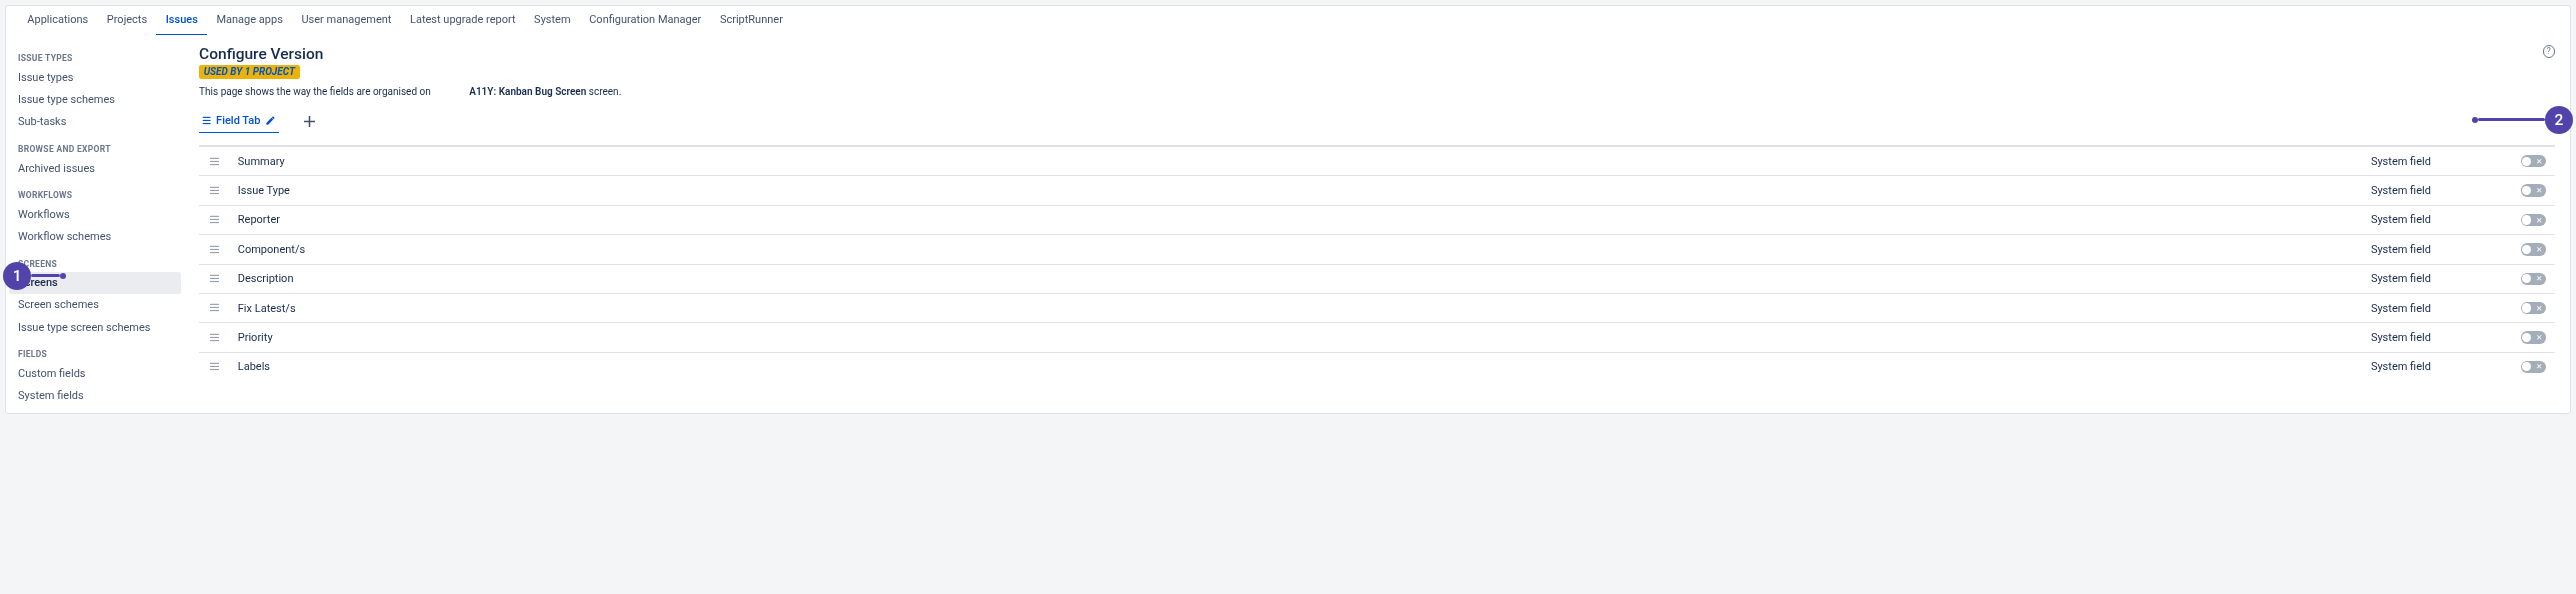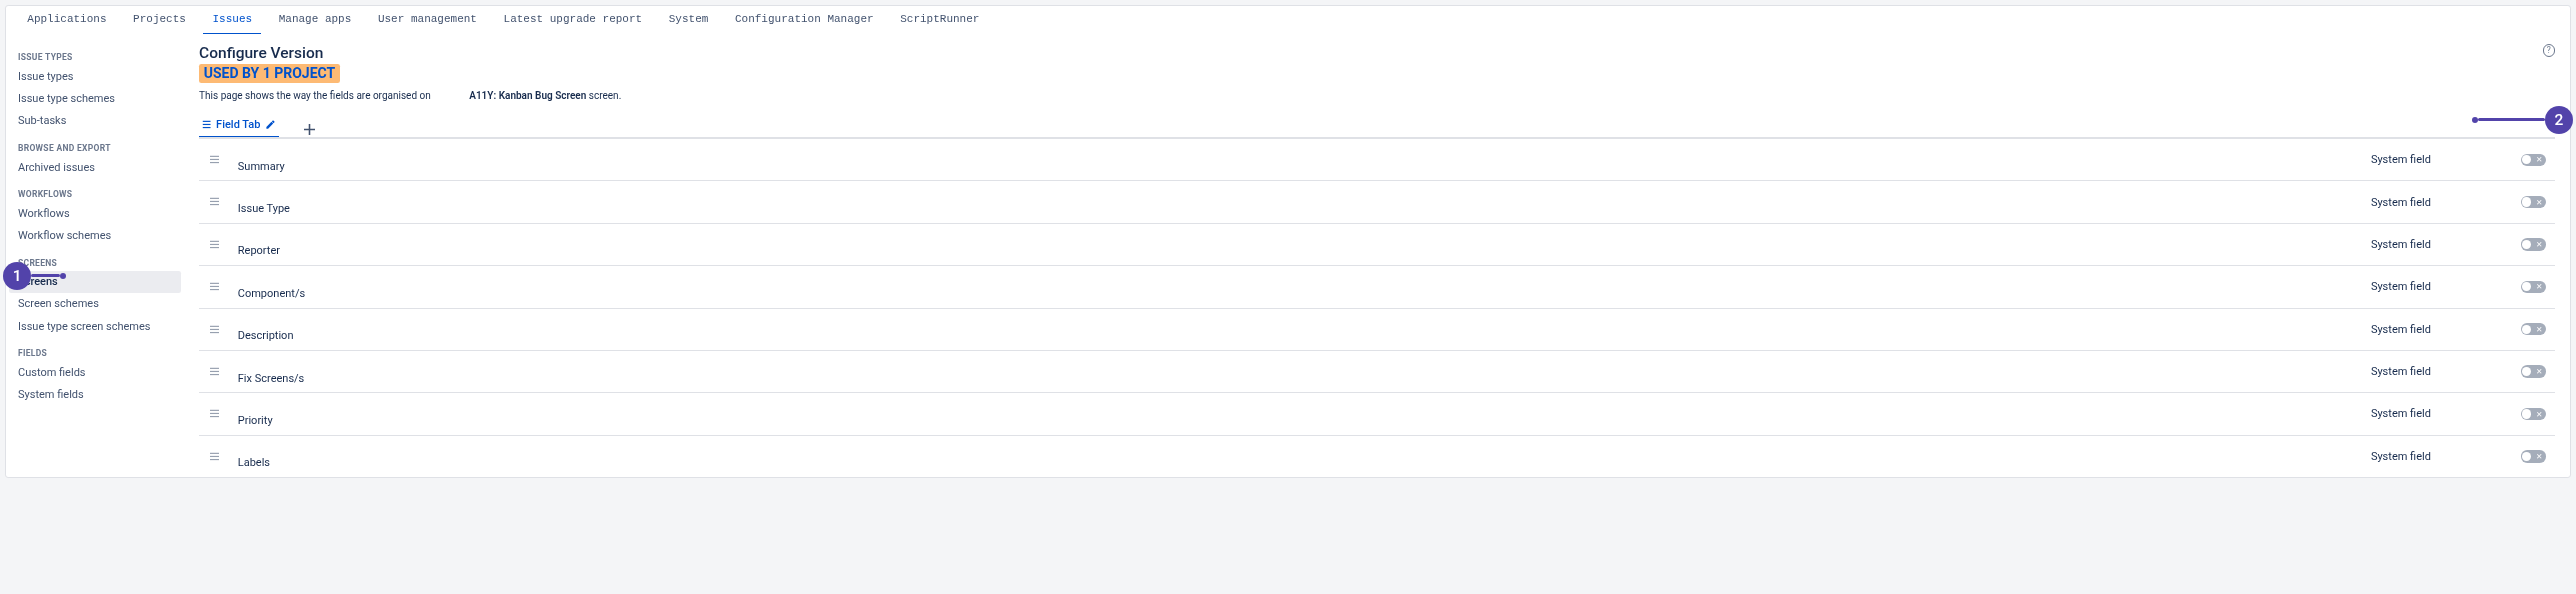--- a/index.html
+++ b/index.html
@@ -1,43 +1,43 @@
 <!DOCTYPE html>
 <html style="font-size:12.4px"><head>
 <meta charset="utf-8">
 <style>
 * { box-sizing: border-box; margin: 0; padding: 0; }
 body { font-family: -apple-system, BlinkMacSystemFont, "Segoe UI", Roboto, Arial, sans-serif; background: #f4f5f7; color: #172b4d; font-size: 11px; }
 .container { background: #fff; margin: 4.6px; border-radius: 3.1px; border: 0.8px solid #dfe1e6; padding-top: 0; }
-.topnav { display: flex; gap: 8px; padding: 0 12.4px; border-bottom: 0.8px solid transparent; font-family: Liberation Mono, monospace; }
+.topnav { display: flex; gap: 0; padding: 0 12.4px; border-bottom: 0.8px solid transparent; }
 .topnav .tab { padding: 7.7px 9.3px; font-size: 11px; color: #42526e; cursor: pointer; border-bottom: 1.5px solid transparent; }
 .topnav .tab.active { color: #0052cc; border-bottom: 1.5px solid #0052cc; font-weight: 500; }
 .content { display: flex; }
 .sidebar { width: 178px; padding: 6.2px 0 6.2px 0; }
 .side-group-title { font-size: 8.5px; font-weight: 700; color: #6b778c; letter-spacing: 0.3px; padding: 11px 12.4px 3.1px; text-transform: uppercase; }
 .side-item { display: block; padding: 4.6px 12.4px; font-size: 11px; color: #42526e; cursor: pointer; }
 .side-item.active { background: #ebecf0; color: #172b4d; font-weight: 500; border-radius: 2.3px; margin: 0 3.1px; padding: 4.6px 9.3px; }
 .main { flex: 1; padding: 9.3px 15.5px 0 15.5px; position: relative; }
 .page-title { font-size: 15.5px; font-weight: 500; color: #172b4d; }
-.badge { display: inline-block; background: #fdba74; color: #0052cc; font-size: 14px; font-weight: 700; padding: 1.5px 4.6px; border-radius: 2.3px; margin-top: 1.5px; }
+.badge { display: inline-block; background: #eab308; color: #0052cc; font-size: 10px; font-weight: 700; padding: 1.5px 4.6px; border-radius: 2.3px; margin-top: 1.5px; font-style: italic; }
 .description { font-size: 10px; color: #172b4d; margin-top: 7.7px; }
 .description b { font-weight: 600; margin-left: 36px; }
-.tabs-row { display: flex; align-items: flex-end; gap: 23px; margin-top: 12.4px; border-bottom: 0.8px solid #dfe1e6; padding-bottom: 0; }
+.tabs-row { display: flex; align-items: center; gap: 23px; margin-top: 12.4px; border-bottom: 0.8px solid #dfe1e6; padding-bottom: 12px; }
 .field-tab { display: flex; align-items: center; gap: 4.6px; color: #0052cc; font-weight: 500; font-size: 11px; padding: 4.6px 3.1px; border-bottom: 1.5px solid #0052cc; }
 .field-tab .pencil { width: 11px; height: 11px; }
 .add-tab { width: 15.5px; height: 15.5px; border-radius: 50%; display: flex; align-items: center; justify-content: center; color: #42526e; cursor: pointer; }
 .table-header { display: flex; padding: 7.7px 0; font-size: 9.3px; color: #6b778c; }
 .col-drag { width: 31px; }
 .col-field { flex: 1; padding-left: 7.7px; }
 .col-type { width: 325px; }
 .col-empty { width: 124px; text-align: right; padding-right: 9.3px; }
 .table-row { display: flex; align-items: center; padding: 7.7px 0; border-top: 0.8px solid #dfe1e6; font-size: 11px; }
 .drag-handle { width: 31px; display: flex; justify-content: center; color: #97a0af; cursor: grab; }
 .drag-handle svg { width: 9.3px; height: 9.3px; }
-.field-name { flex: 1; padding-left: 7.7px; color: #172b4d; margin-top: 13px; }
+.field-name { flex: 1; padding-left: 7.7px; color: #172b4d; }
 .field-type { width: 325px; color: #172b4d; text-align: right; }
 .field-empty { width: 124px; display: flex; justify-content: flex-end; padding-right: 9.3px; }
 .toggle { width: 25px; height: 12.4px; background: #a5adba; border-radius: 6.2px; position: relative; cursor: pointer; }
 .toggle .knob { width: 9.3px; height: 9.3px; background: #fff; border-radius: 50%; position: absolute; top: 1.5px; left: 1.5px; }
 .toggle .x { position: absolute; right: 3.1px; top: 0.8px; color: #fff; font-size: 7.7px; line-height: 11px; }
 .help-icon { position: absolute; top: 9.3px; right: 15.5px; width: 12.4px; height: 12.4px; border: 1.2px solid #6b778c; border-radius: 50%; display: flex; align-items: center; justify-content: center; font-size: 8.5px; color: #6b778c; cursor: pointer; }
 .annot { position: absolute; display: flex; align-items: center; }
 .annot-circle { width: 28px; height: 28px; background: #5243aa; color: #fff; border-radius: 50%; display: flex; align-items: center; justify-content: center; font-size: 15.5px; font-weight: 500; }
 .annot-line { height: 2.3px; background: #5243aa; border-radius: 1.5px; }
 .annot-dot { width: 6.2px; height: 6.2px; background: #5243aa; border-radius: 50%; }
@@ -204,21 +204,21 @@
             <div class="table-row">
               <div class="drag-handle">
                 <svg viewBox="0 0 12 12">
                   <g fill="#97a0af">
                     <rect y="1" width="12" height="1.5"></rect>
                     <rect y="5" width="12" height="1.5"></rect>
                     <rect y="9" width="12" height="1.5"></rect>
                   </g>
                 </svg>
               </div>
-              <div class="field-name">Fix Screens/s</div>
+              <div class="field-name">Fix Latest/s</div>
               <div class="field-type">System field</div>
               <div class="field-empty">
                 <div class="toggle">
                   <div class="knob"></div>
                   <div class="x">✕</div>
                 </div>
               </div>
             </div>
             <div class="table-row">
               <div class="drag-handle">

